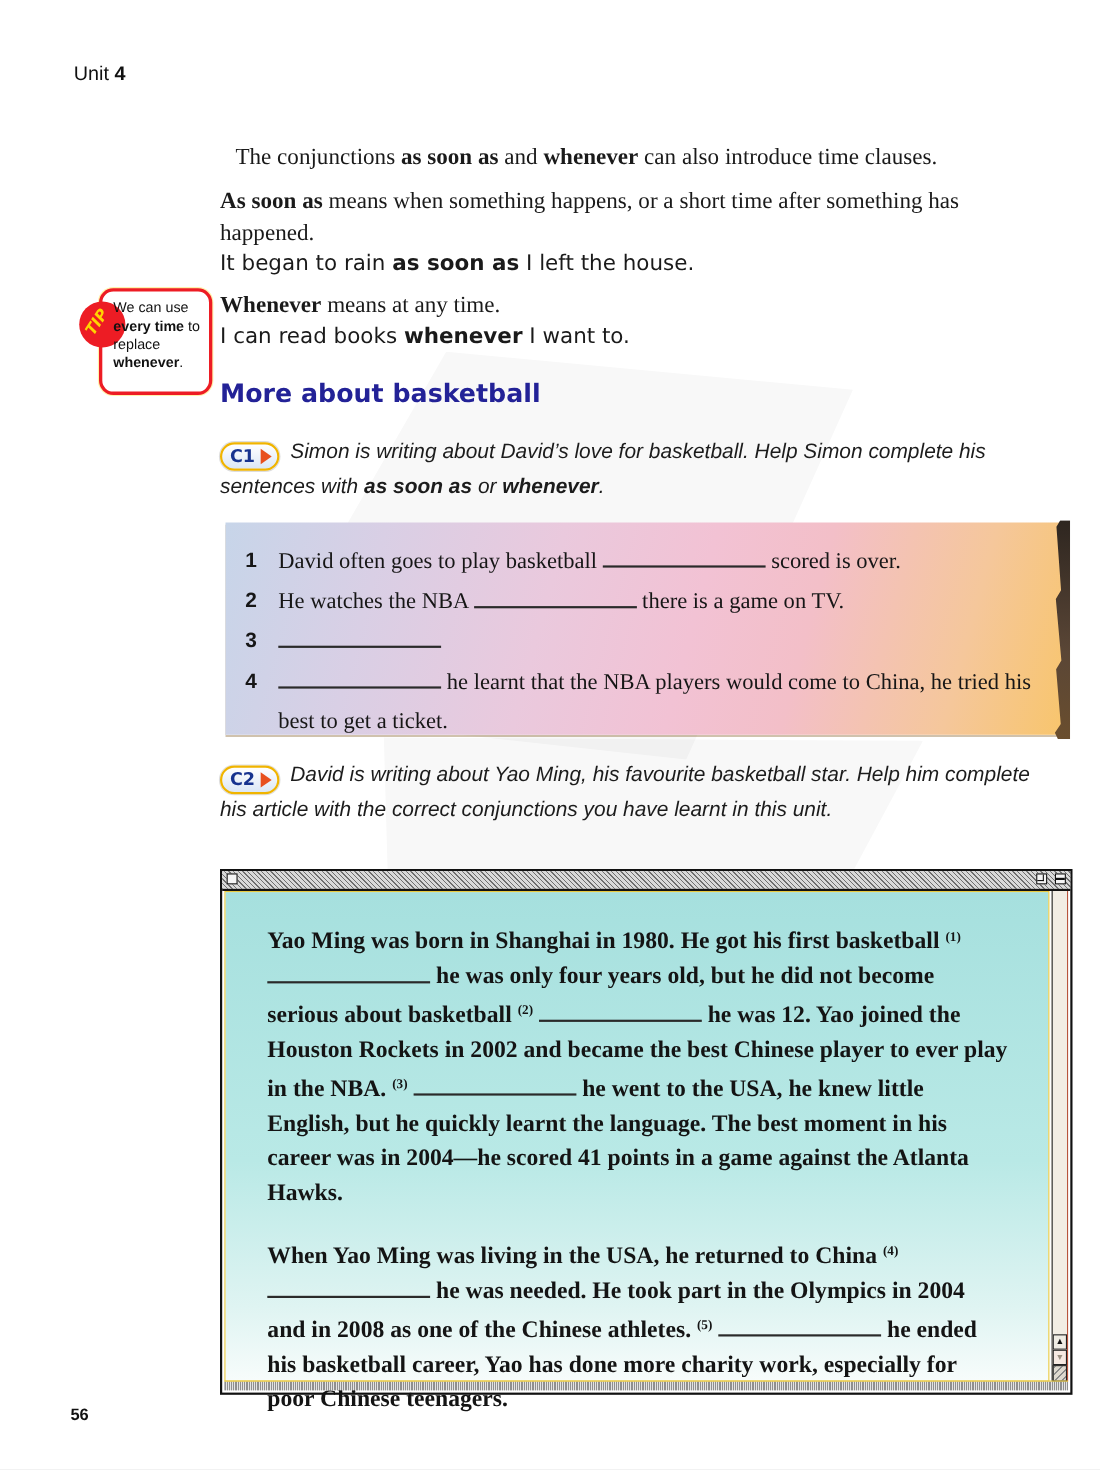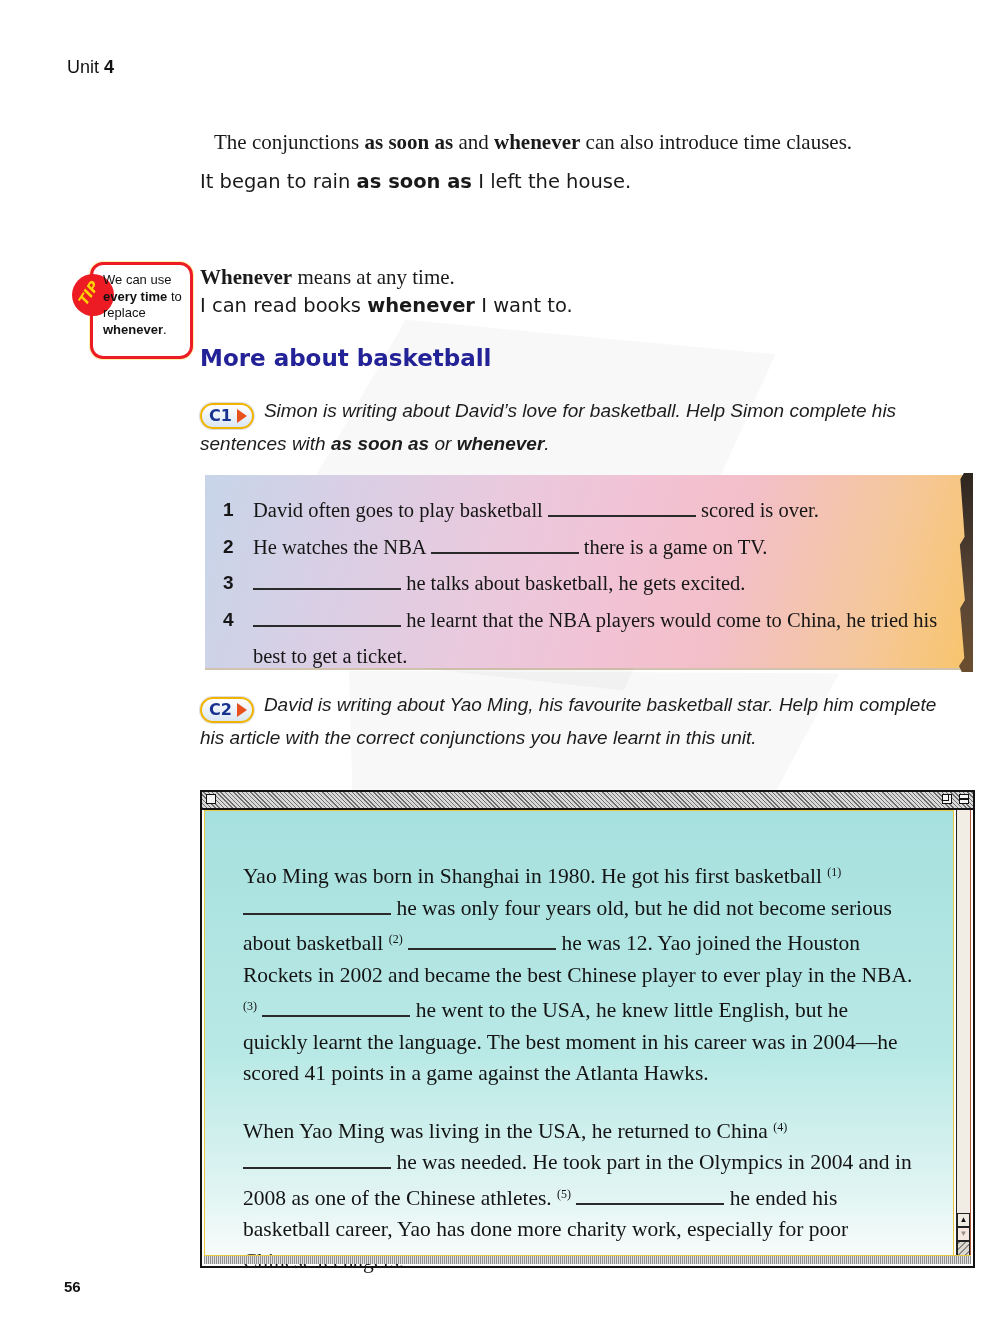--- a/index.html
+++ b/index.html
@@ -62,22 +62,22 @@
   .titlebar{position:absolute;top:0;left:0;right:0;height:16px;border-bottom:2px solid #111;
             background:repeating-linear-gradient(45deg,#6e6e6e 0 1px,#d9d9d9 1px 3px);}
   .tbtn{position:absolute;top:2px;width:10px;height:10px;background:#f4f4f4;border:1.5px solid #111;box-sizing:border-box;}
   .tb-close{left:4px;}
   .tb-zoom{right:21px;}
   .tb-zoom:after{content:"";position:absolute;left:0;top:0;width:5px;height:5px;border-right:1.5px solid #111;border-bottom:1.5px solid #111;}
   .tb-collapse{right:4px;}
   .tb-collapse:after{content:"";position:absolute;left:0;right:0;top:3px;height:1.5px;background:#111;}
   .wincontent{position:absolute;top:18px;left:2px;right:19px;bottom:10px;
               background:linear-gradient(180deg,#a6e0de 0%,#b9e9e6 55%,#dff4f2 85%,#f7fcfb 100%);
-              border:1px solid #e9c93e;box-sizing:border-box;padding:46px 36px 0 38px;
-              font-size:21.5px;line-height:31.5px;color:#141414;}
+              border:1px solid #e9c93e;box-sizing:border-box;padding:25px 36px 0 38px;
+              font-size:21.5px;line-height:31.5px;color:#141414;font-weight:bold;}
   .wincontent p{margin:0;}
   .wincontent p + p{margin-top:22px;}
   .sup{font-size:12px;vertical-align:7px;letter-spacing:0;}
   .win-bottom{position:absolute;left:2px;right:2px;bottom:2px;height:8px;border-top:1px solid #e9c93e;
               background:repeating-linear-gradient(90deg,#8f8f8f 0 1px,#e3e3e3 1px 2px);}
   .win-scroll{position:absolute;top:18px;right:2px;bottom:10px;width:15px;background:#f2ede4;
               border-left:1px solid #222;border-right:1px solid #b8543c;box-sizing:border-box;}
   .sb-btn{position:absolute;left:0;right:0;height:14px;background:#efece4;border:1px solid #222;box-sizing:border-box;
           text-align:center;font-size:8px;line-height:12px;color:#111;}
   .sb-up{bottom:29px;}
@@ -93,20 +93,21 @@
   <div class="wm wm2"></div>
 
   <div class="unit"><span>Unit </span><b>4</b></div>
 
   <div class="col">
 
 
     <div class="serifp intro"><span>The conjunctions </span><b>as soon as</b><span> and </span><b>whenever</b><span> can also introduce time clauses.</span></div>
 
     <div class="serifp asap">
+      <div><b>As soon as</b><span> means when something happens, or a short time after something has happened.</span></div>
       <div class="example"><span>It began to rain </span><b>as soon as</b><span> I left the house.</span></div>
     </div>
 
     <div class="serifp whenblock">
       <div><b>Whenever</b><span> means at any time.</span></div>
       <div class="example"><span>I can read books </span><b>whenever</b><span> I want to.</span></div>
     </div>
 
     <div class="subhead">More about basketball</div>
 
@@ -122,21 +123,21 @@
         <div class="exitem">
           <span class="num">1</span>
           <div><span>David often goes to play basketball </span><span class="blank"></span><span> scored is over.</span></div>
         </div>
         <div class="exitem">
           <span class="num">2</span>
           <div><span>He watches the NBA </span><span class="blank"></span><span> there is a game on TV.</span></div>
         </div>
         <div class="exitem">
           <span class="num">3</span>
-          <div><span></span><span class="blank"></span><span> he talks about basketball, he gets excited.</span></div>
+          <div><span></span><span class="blank"></span></div>
         </div>
         <div class="exitem">
           <span class="num">4</span>
           <div><span></span><span class="blank"></span><span> he learnt that the NBA players would come to China, he tried his best to get a ticket.</span></div>
         </div>
       </div>
       <div class="edge"></div>
     </div>
 
     <div class="instr c2">

